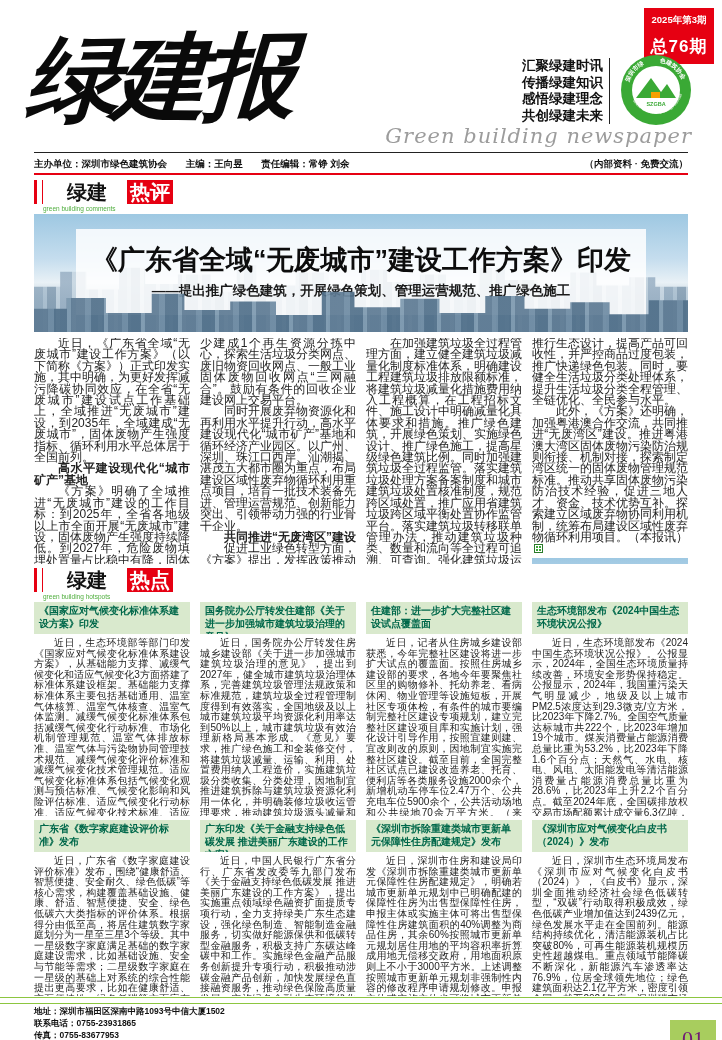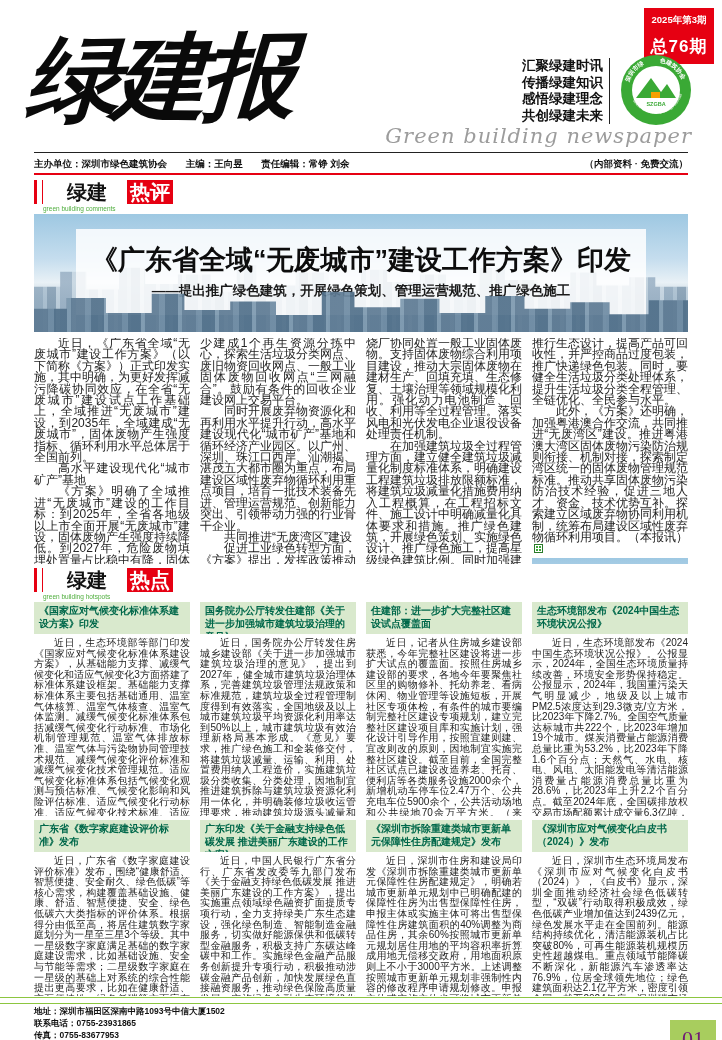--- a/index.html
+++ b/index.html
@@ -45,21 +45,21 @@
   .hero-box{position:absolute;top:15px;left:42px;right:42px;height:86px;background:rgba(255,255,255,.85);
     text-align:center;display:flex;flex-direction:column;justify-content:center;}
   .hero-headline{font-size:27px;font-weight:900;letter-spacing:0;color:#0d0d0d;line-height:32px;}
   .hero-sub{font-size:13.5px;font-weight:bold;color:#1a1a1a;margin-top:6px;}
   
   #article{position:absolute;top:338px;left:34px;right:34px;height:226px;display:flex;gap:10px;}
   .article-column{flex:1;overflow:hidden;font-size:12px;line-height:11.4px;text-align:justify;color:#222;}
   .article-column p{margin:0;}
   .col-p{text-indent:2em;}
   .col-p.cont{text-indent:0;}
-  .col-sub{font-weight:normal;text-indent:2em;}
+  .col-sub{font-weight:bold;text-indent:2em;}
   .col-photo{height:94px;margin-top:3px;}
   
   .news-row{position:absolute;left:34px;right:34px;display:flex;gap:10px;}
   #news-row-1{top:602px;height:214px;}
   #news-row-2{top:820px;height:176px;}
   .story{flex:1;overflow:hidden;}
   .story-title{background:#d9e9cd;color:#00684a;font-weight:bold;font-size:10px;line-height:13px;
     padding:2px 5px;height:32px;box-sizing:border-box;margin-bottom:4px;overflow:hidden;}
   .story-body{margin:0;font-size:10px;line-height:10.6px;text-align:justify;text-indent:2em;color:#222;}
   .story-source{}
@@ -152,21 +152,20 @@
       <p class="col-p">《方案》明确了全域推进“无废城市”建设的工作目标：到2025年，全省各地级以上市全面开展“无废城市”建设，固体废物产生强度持续降低。到2027年，危险废物填埋处置量占比稳中有降，固体废物产生强度明显下降，资源化利用率明显提升。到2035年，全域建成“无废城市”，固体废物产生强度指标、循环利用水平总体居于全国前列。</p>
       <p class="col-p">《方案》提出要培育壮大资源循环利用产业，合理规划建设回收网络，科学建设“回收点—中转站—分拣中心”全链条再生资源回收体系，打造“居民+个体回收户+站点+分拣中心+利废企业”生态闭环，每个县（市、区）至</p>
     </div>
     <div class="article-column">
       <p class="col-p cont">少建成1个再生资源分拣中心，探索生活垃圾分类网点、废旧物资回收网点、一般工业固体废物回收网点“三网融合”。鼓励有条件的回收企业建设网上交易平台。</p>
       <p class="col-p">同时开展废弃物资源化和再利用水平提升行动，高水平建设现代化“城市矿产”基地和循环经济产业园区。以广州、深圳、珠江口西岸、汕潮揭、湛茂五大都市圈为重点，布局建设区域性废弃物循环利用重点项目，培育一批技术装备先进、管理运营规范、创新能力突出、引领带动力强的行业骨干企业。</p>
       <p class="col-sub">共同推进“无废湾区”建设</p>
       <p class="col-p">促进工业绿色转型方面，《方案》提出，发挥政策推动和示范引领作用，培育创建绿色工厂、绿色园区，围绕电子信息、汽车制造、石油化工等产业，打造一批绿色供应链企业，培育第三方绿色制造服务机构及评价机构。推动实施清洁生产技术改造，提升制造业企业清洁生产水平。与此同时，推动工业固体废物在园区内、厂区内的循环利用，产生、利用单位点对点定向合作，以及工业炉窑、生活垃圾焚</p>
     </div>
     <div class="article-column">
-      <p class="col-p cont">烧厂协同处置一般工业固体废物。支持固体废物综合利用项目建设，推动大宗固体废物在建材生产、回填充填、生态修复、土壤治理等领域规模化利用。强化动力电池制造、回收、利用等全过程管理。落实风电和光伏发电企业退役设备处理责任机制。</p>
       <p class="col-p">在加强建筑垃圾全过程管理方面，建立健全建筑垃圾减量化制度标准体系，明确建设工程建筑垃圾排放限额标准，将建筑垃圾减量化措施费用纳入工程概算，在工程招标文件、施工设计中明确减量化具体要求和措施。推广绿色建筑，开展绿色策划、实施绿色设计、推广绿色施工，提高星级绿色建筑比例。同时加强建筑垃圾全过程监管。落实建筑垃圾处理方案备案制度和城市建筑垃圾处置核准制度，规范跨区域处置，推广应用省建筑垃圾跨区域平衡处置协作监管平台。落实建筑垃圾转移联单管理办法，推动建筑垃圾种类、数量和流向等全过程可追溯、可查询。强化建筑垃圾运输管理，推广应用全封闭智能运输车辆。</p>
     </div>
     <div class="article-column">
       <p class="col-p cont">推行生态设计，提高产品可回收性，并严控商品过度包装，推广快递绿色包装。同时，要健全生活垃圾分类处理体系，提升生活垃圾分类全程管理、全链优化、全民参与水平。</p>
       <p class="col-p">此外，《方案》还明确，加强粤港澳合作交流，共同推进“无废湾区”建设。推进粤港澳大湾区固体废物污染防治规则衔接、机制对接，探索制定湾区统一的固体废物管理规范标准。推动共享固体废物污染防治技术经验，促进三地人才、资金、技术优势互补。探索建立区域废弃物协同利用机制，统筹布局建设区域性废弃物循环利用项目。（本报讯）<span class="end-icon"></span></p>
       <div class="cityscape col-photo"></div>
     </div>
   </div>
 
 <div id="sec2" class="sec-label">

